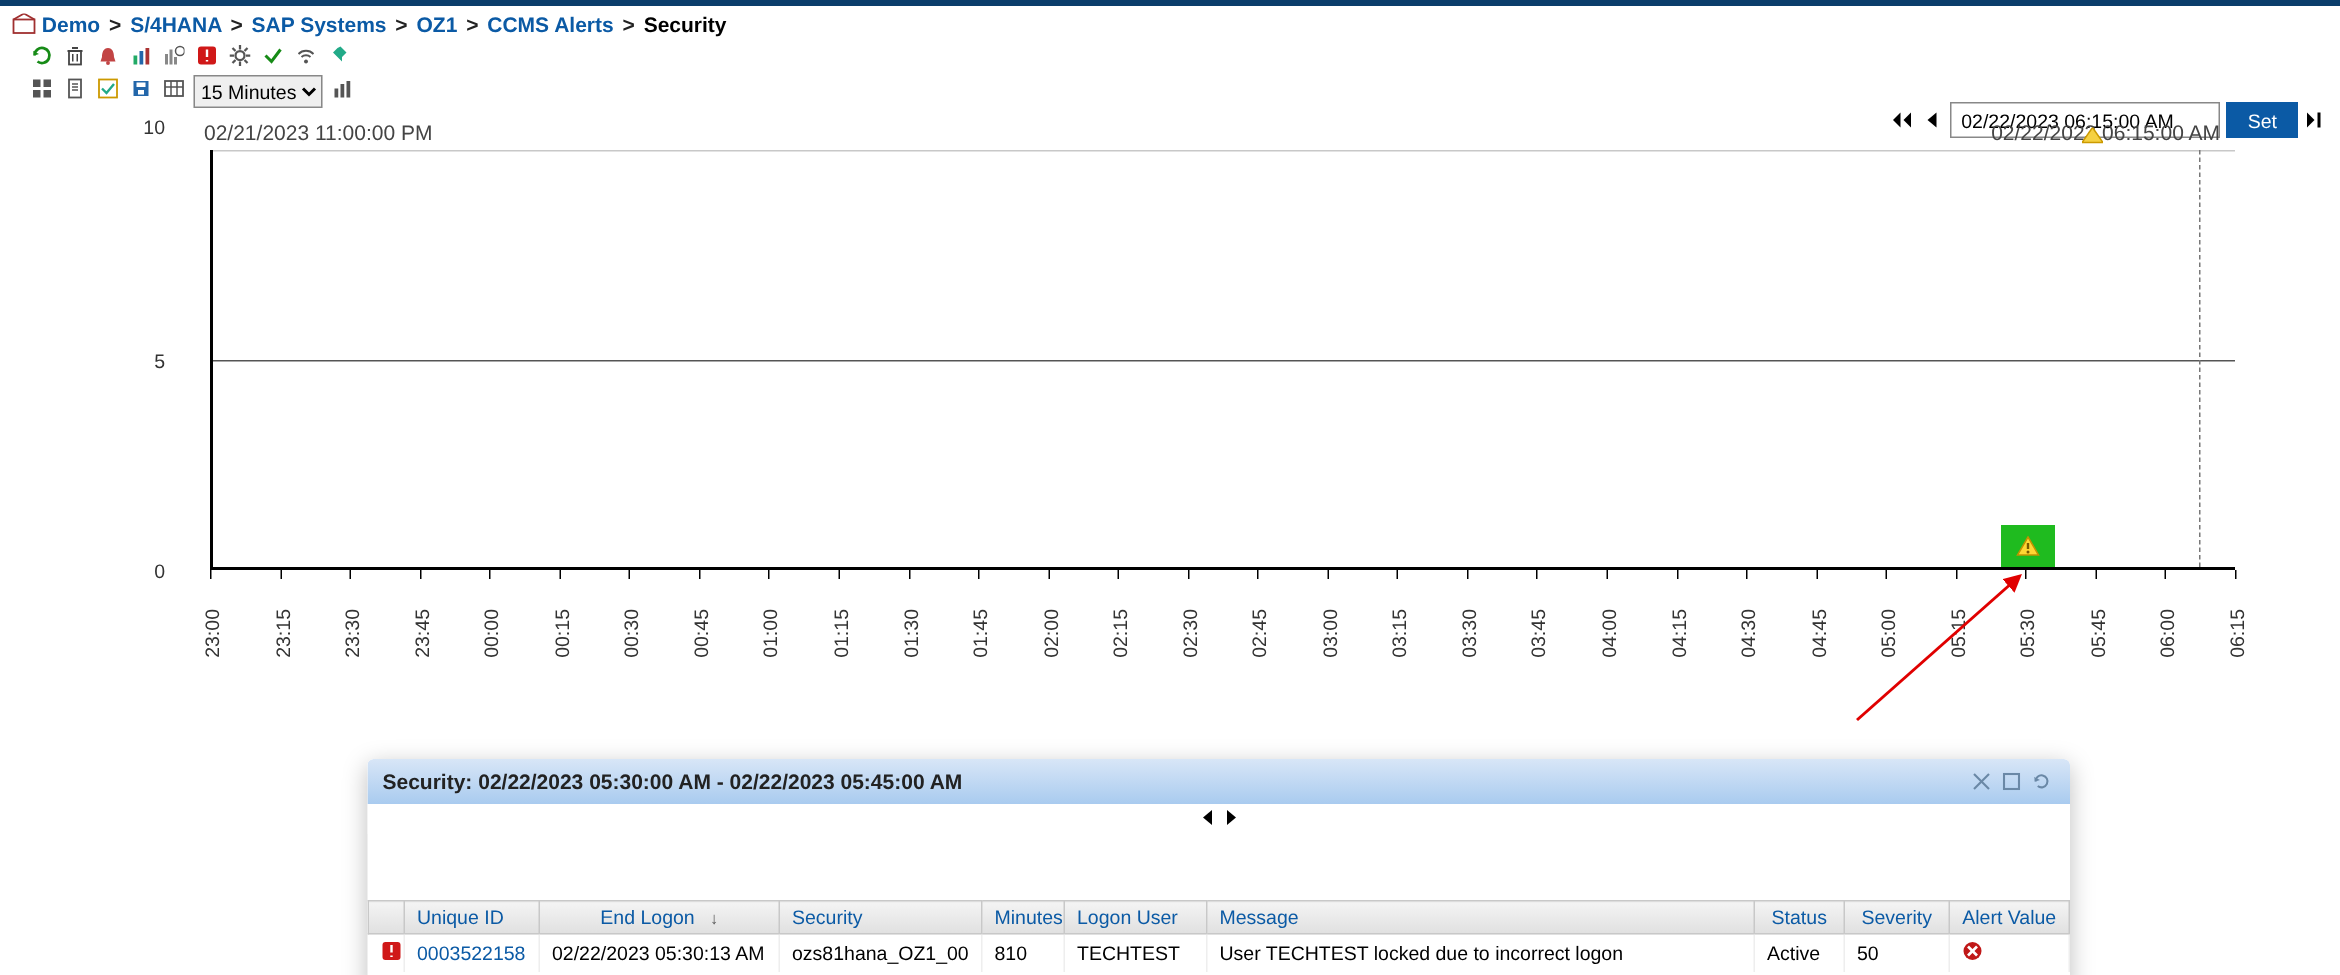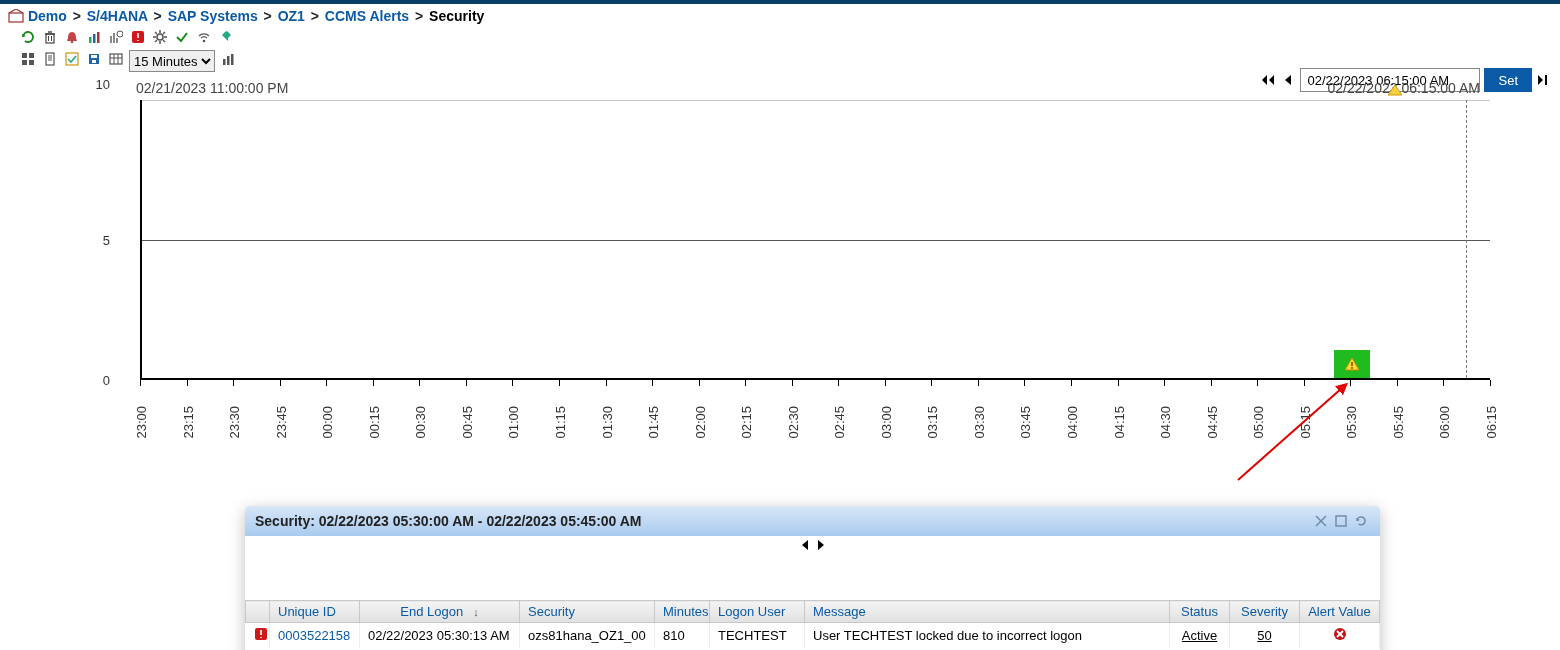--- a/index.html
+++ b/index.html
@@ -65,21 +65,21 @@
   .panel-sub .nav { cursor:pointer; color:#000; }
   .panel table { width:100%; border-collapse:collapse; table-layout:fixed;margin-top:44px; }
   .panel th {
     background:linear-gradient(to bottom,#f4f4f4 0%,#e0e0e0 100%);
     border:1px solid #c8c8c8; font-weight:normal; color:#0b5aa5;
     padding:3px 8px; text-align:left; font-size:13px;
   }
   .panel th.sortable .sort-icon { font-size:11px; color:#555; margin-left:4px; }
   .panel th.center { text-align:center; }
   .panel td { padding:4px 8px; font-size:13px; border-right:1px solid #eee; }
-  .panel td.center { text-align:center;text-decoration:underline; }
+  .panel td.center { text-align:left; }
   .panel td.link { color:#0b5aa5; }
   .row-icon { width:14px; height:14px; display:inline-block; }
   .sev-icon { width:14px; height:14px; display:inline-block; }
   .panel-resize { text-align:right; color:#bbb; font-size:14px; padding-right:4px; }
 
 </style>
 </head>
 <body>
 
 <div class="app">

